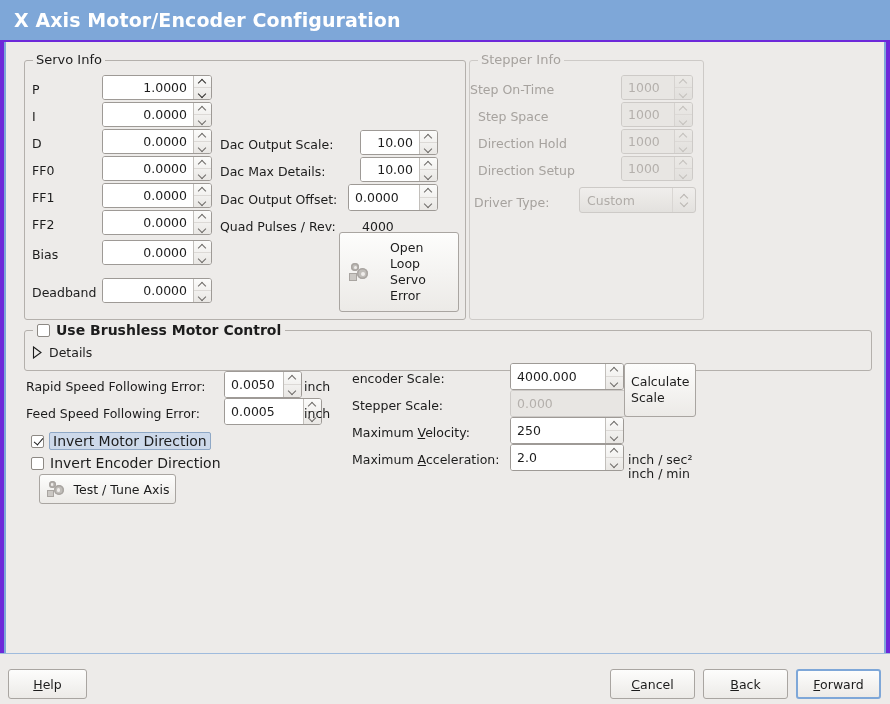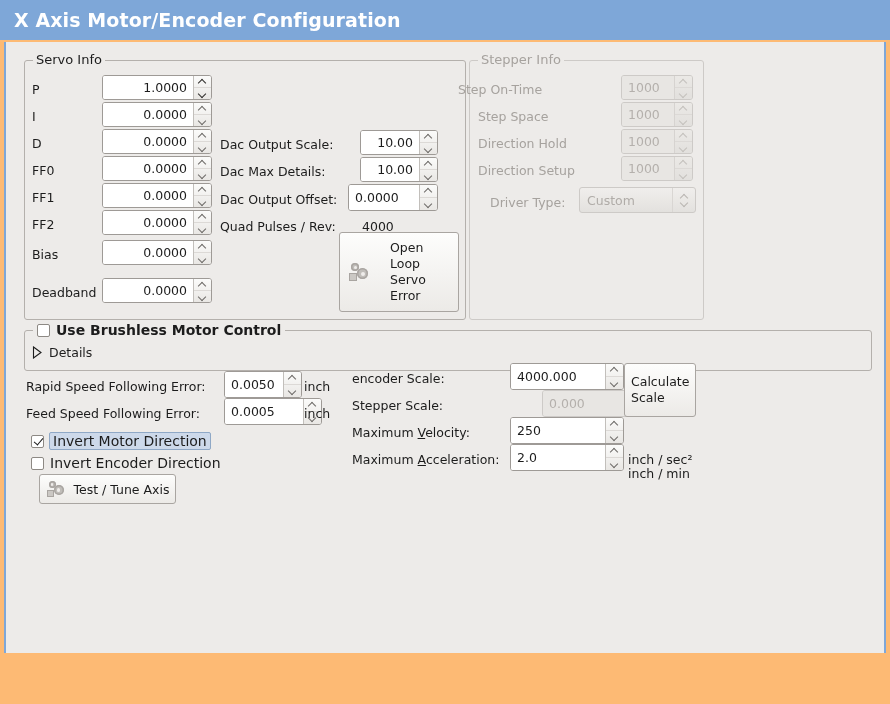--- a/index.html
+++ b/index.html
@@ -4,21 +4,21 @@
 <style>
   html,body{margin:0;padding:0;}
   body{
     width:890px;height:704px;
     background:#edebe9;
     font-family:"DejaVu Sans","Liberation Sans",sans-serif;
     font-size:12.5px;
     color:#1c1c1c;
     overflow:hidden;
   }
-  .window{position:relative;width:890px;height:704px;background:#fdba74;}
+  .window{position:relative;width:890px;height:704px;background:#6d28d9;}
 
   
   .titlebar{
     position:absolute;left:0;top:0;width:890px;height:40px;
     background:#7ea7d8;
   }
   .titlebar .title{
     position:absolute;left:14px;top:9px;
     color:#ffffff;font-size:19px;font-weight:bold;
     letter-spacing:.1px;
@@ -349,25 +349,25 @@
           <span>Servo</span>
           <span>Error</span>
         </span>
       </div>
     </div>
 
     <div class="frame disabled" style="left:463px;top:18px;width:233px;height:258px;">
       <div class="legend">Stepper Info</div>
     </div>
 
-    <div class="lbl dim" style="left:452px;top:40px;">Step On-Time</div>
+    <div class="lbl dim" style="left:464px;top:40px;">Step On-Time</div>
     <div class="lbl dim" style="left:472px;top:67px;">Step Space</div>
     <div class="lbl dim" style="left:472px;top:94px;">Direction Hold</div>
     <div class="lbl dim" style="left:472px;top:121px;">Direction Setup</div>
-    <div class="lbl dim" style="left:468px;top:153px;margin-left:16px;">Driver Type:</div>
+    <div class="lbl dim" style="left:468px;top:153px;">Driver Type:</div>
 
     <div class="spin left disabled" style="left:615px;top:33px;width:72px;">
       <div class="val">1000</div>
       <div class="btns">
         <div class="up">
             <i class="chev"></i>
           </div>
         <div class="dn">
             <i class="chev down"></i>
           </div>
@@ -489,21 +489,21 @@
         <div class="up">
             <i class="chev"></i>
           </div>
         <div class="dn">
             <i class="chev down"></i>
           </div>
       </div>
     </div>
 
     <div class="lbl" style="left:346px;top:356px;">Stepper Scale:</div>
-    <div class="spin left disabled" style="left:504px;top:348px;width:136px;height:27px;margin-left:32px;">
+    <div class="spin left disabled" style="left:504px;top:348px;width:136px;height:27px;">
       <div class="val">0.000</div>
       <div class="btns">
         <div class="up">
             <i class="chev"></i>
           </div>
         <div class="dn">
             <i class="chev down"></i>
           </div>
       </div>
     </div>
@@ -536,14 +536,28 @@
           </div>
         <div class="dn">
             <i class="chev down"></i>
           </div>
       </div>
     </div>
     <div class="lbl" style="left:622px;top:410px;">inch / sec²</div>
 
   </div>
 
+  <div class="actionbar">
+    <div class="btn" style="left:8px;top:15px;width:79px;height:30px;">
+      <span><u>H</u><span>elp</span></span>
+    </div>
+    <div class="btn" style="left:610px;top:15px;width:85px;height:30px;">
+      <span><u>C</u><span>ancel</span></span>
+    </div>
+    <div class="btn" style="left:703px;top:15px;width:85px;height:30px;">
+      <span><u>B</u><span>ack</span></span>
+    </div>
+    <div class="btn focus" style="left:796px;top:15px;width:85px;height:30px;">
+      <span><u>F</u><span>orward</span></span>
+    </div>
+  </div>
 
 </div>
 
 </body></html>

